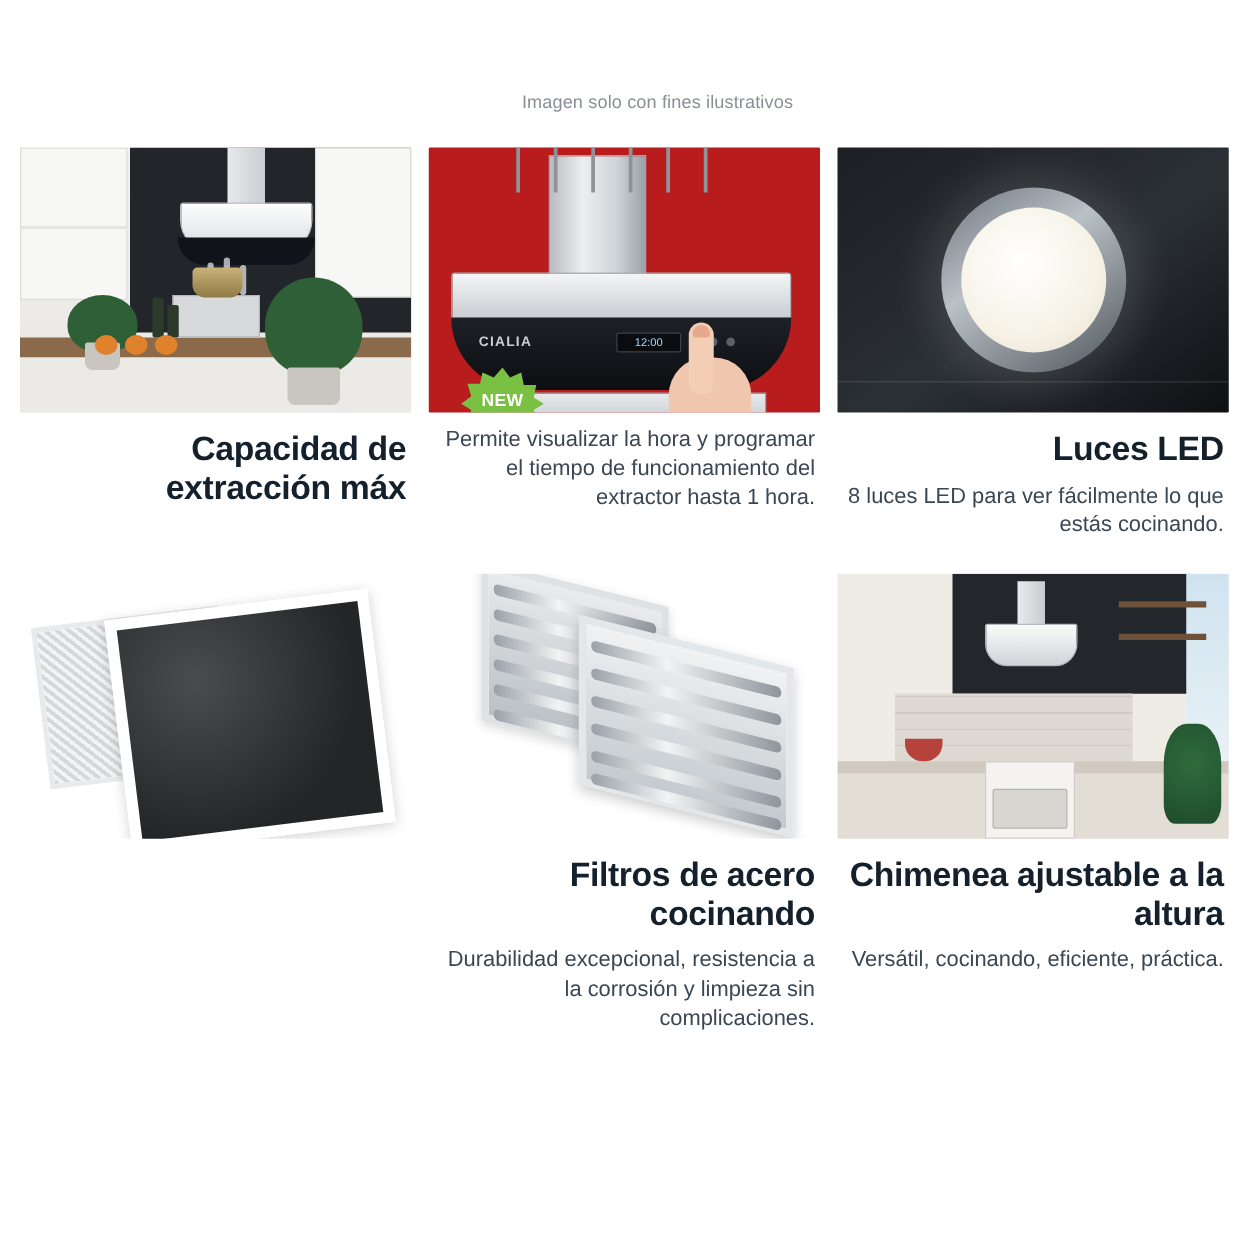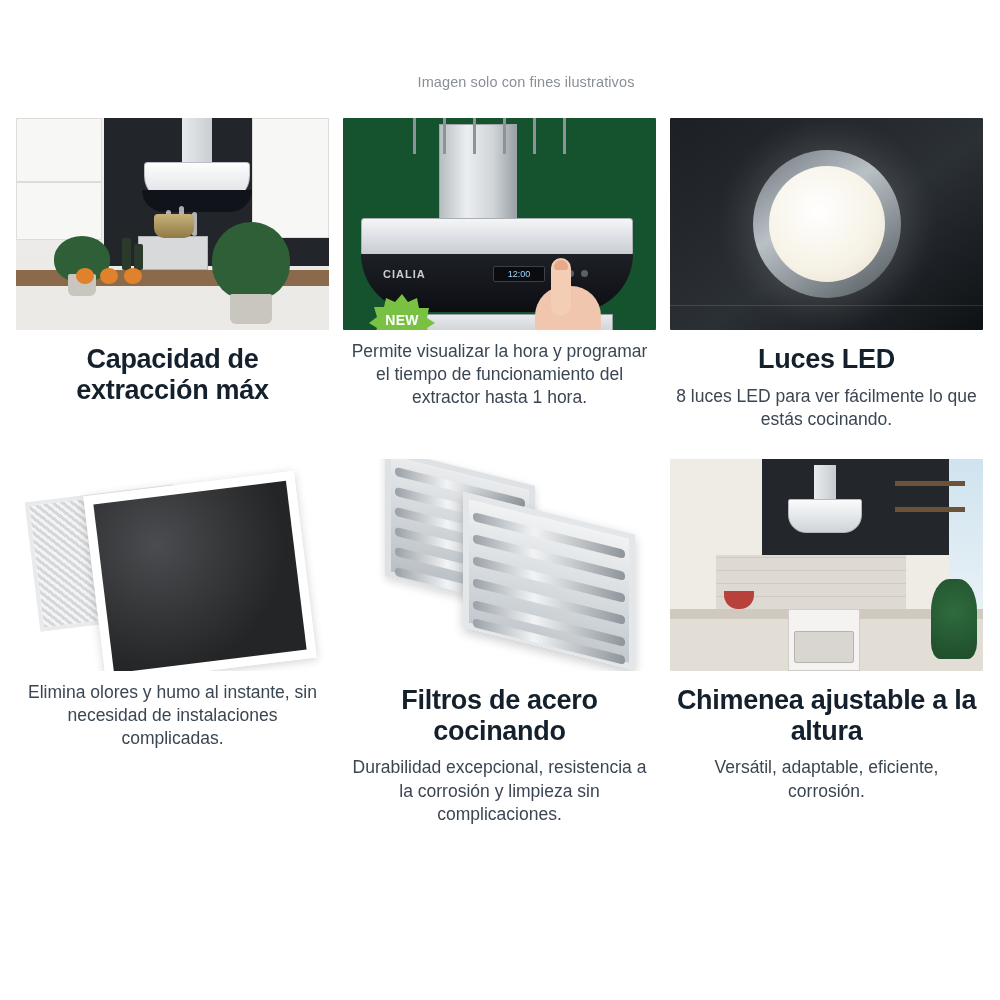--- a/index.html
+++ b/index.html
@@ -30,21 +30,21 @@
   .row { display: flex; gap: 14px; }
   .cell { width: 313px; }
 
   .media {
     width: 313px; height: 212px;
     overflow: hidden;
     position: relative;
     border-radius: 1px;
   }
 
-  .caption { padding: 0 4px; text-align: center; }
+  .caption { padding: 0 4px; text-align: right; }
   .title {
     font-size: 27px;
     font-weight: bold;
     line-height: 1.14;
     letter-spacing: -.3px;
     color: #14202c;
     margin-top: 14px;
   }
   .title.tight { line-height: 1.06; }
   .desc {
@@ -80,21 +80,21 @@
   .k1 .hood-glass { position: absolute; left: 126px; top: 72px; width: 110px; height: 22px; background: #11131a; border-radius: 0 0 40px 40px; }
   .k1 .steam { position: absolute; width: 5px; border-radius: 3px; background: rgba(255,255,255,.65); }
   .k1 .plant { position: absolute; background: #2f5f37; border-radius: 50% 50% 45% 45%; }
   .k1 .pot { position: absolute; background: #c9c6c0; border-radius: 2px 2px 6px 6px; }
   .k1 .stove { position: absolute; left: 122px; bottom: 60px; width: 70px; height: 34px; background: #d7d9da; border: 1px solid #b3b6b8; }
   .k1 .pan { position: absolute; left: 138px; bottom: 92px; width: 40px; height: 24px; background: linear-gradient(#c9b27a,#8f7a45); border-radius: 4px 4px 10px 10px; }
   .k1 .fruit { position: absolute; bottom: 46px; width: 18px; height: 16px; background: #e0822c; border-radius: 50%; }
   .k1 .bottle { position: absolute; bottom: 60px; width: 9px; background: #2c3a2c; border-radius: 2px; }
 
   
-  .k2 { background: #14532d; }
+  .k2 { background: #b91c1c; }
   .k2 .chim { position: absolute; left: 96px; top: 6px; width: 78px; height: 96px; background: linear-gradient(90deg,#b8bdc1,#eceef0 35%,#cfd4d8 70%,#9ba1a6); border:1px solid #9ea4a9; }
   .k2 .canopy { position: absolute; left: 18px; top: 100px; width: 272px; height: 38px; background: linear-gradient(#f4f5f6,#c7ccd1); border:1px solid #a9afb4; border-radius: 3px; }
   .k2 .glass { position: absolute; left: 18px; top: 136px; width: 272px; height: 58px; background: linear-gradient(#1d2026,#0c0e12); border-radius: 0 0 70px 70px; }
   .k2 .logo { position: absolute; left: 40px; top: 150px; color: #c9ced3; font-size: 11px; letter-spacing: 1px; font-weight: bold; }
   .k2 .display { position: absolute; left: 150px; top: 148px; width: 52px; height: 16px; background: #0a0c10; border: 1px solid #3a4149; border-radius: 2px; }
   .k2 .display b { color: #9fd6ff; font-size: 9px; display:block; text-align:center; line-height:14px; font-weight: normal;}
   .k2 .btn { position: absolute; top: 152px; width: 7px; height: 7px; border-radius: 50%; background: #596067; }
   .k2 .filters { position: absolute; left: 40px; top: 196px; width: 230px; height: 36px; background: linear-gradient(#e8eaec,#b7bdc2); border:1px solid #9aa0a5; }
   .k2 .fline { position: absolute; top: 0; width: 3px; height: 36px; background: #8d9399; }
   .k2 .hand { position: absolute; left: 192px; top: 168px; width: 66px; height: 108px; background: #f0c7ae; border-radius: 30px 30px 18px 18px; }
@@ -257,21 +257,20 @@
     <div class="row" style="margin-top:28px;">
 
       <div class="cell">
         <div class="media k4">
           <div class="mesh"></div>
           <div class="carbon">
               <i></i>
             </div>
         </div>
         <div class="caption">
-          <div class="desc">Elimina olores y humo al instante, sin necesidad de instalaciones complicadas.</div>
         </div>
       </div>
 
       <div class="cell">
         <div class="media k5">
           <div class="f1">
             <div class="baf" style="top:10px;"></div>
             <div class="baf" style="top:30px;"></div>
             <div class="baf" style="top:50px;"></div>
             <div class="baf" style="top:70px;"></div>
@@ -304,19 +303,19 @@
           <div class="shelf" style="top:48px;"></div>
           <div class="counter"></div>
           <div class="cabs"></div>
           <div class="range"></div>
           <div class="oven"></div>
           <div class="bowl"></div>
           <div class="plantr"></div>
         </div>
         <div class="caption">
           <div class="title">Chimenea ajustable a la altura</div>
-          <div class="desc">Versátil, adaptable, eficiente, corrosión.</div>
+          <div class="desc">Versátil, cocinando, eficiente, práctica.</div>
         </div>
       </div>
     </div>
 
   </div>
 </div>
 
 </body></html>

